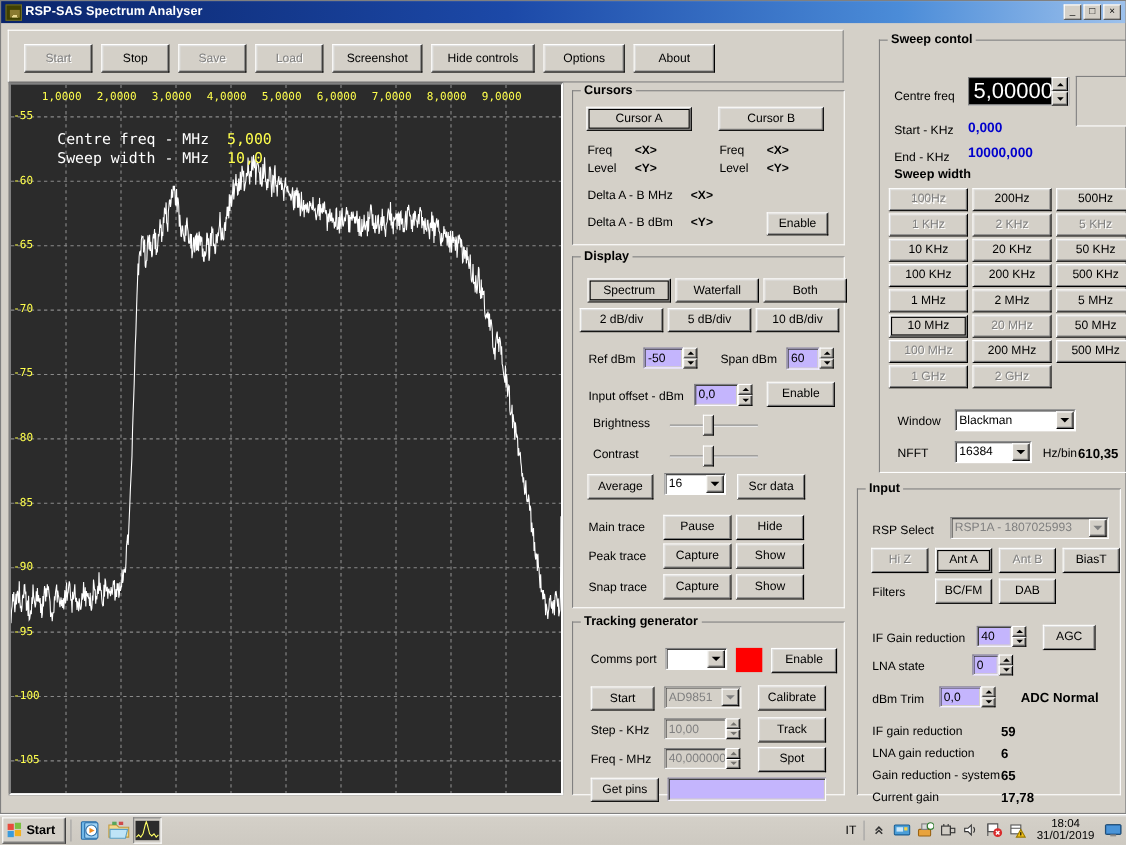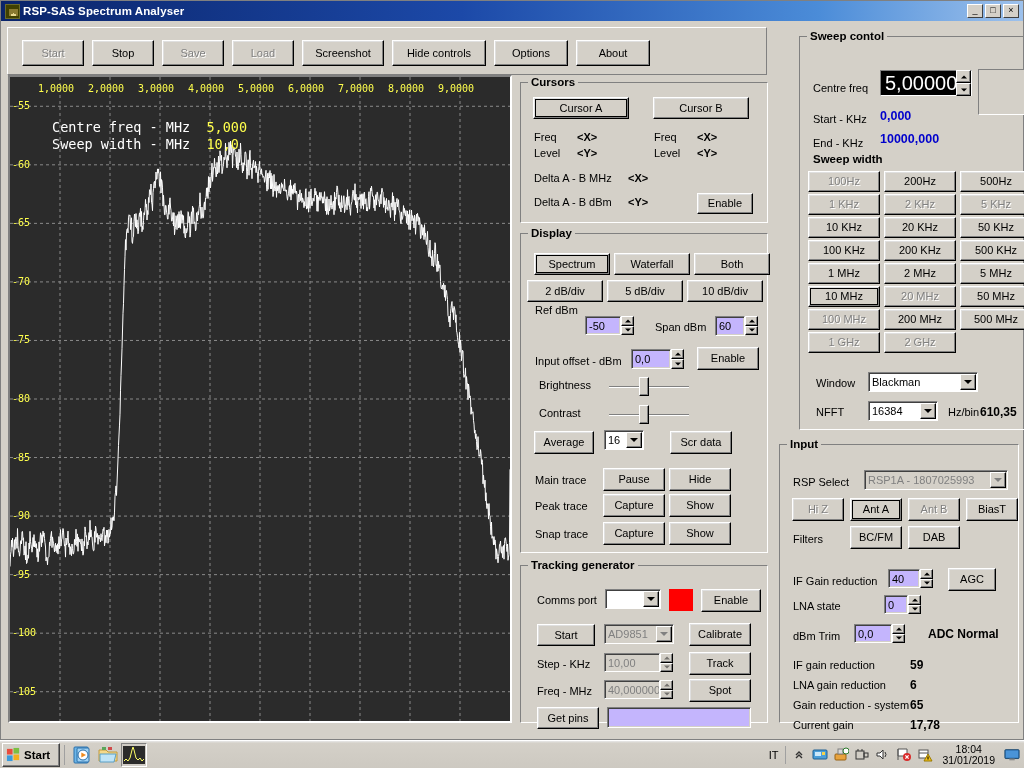--- a/index.html
+++ b/index.html
@@ -220,21 +220,21 @@
     <div class="gl">Display</div>
 
     <div class="btn sel" style="position:absolute;left:13px;top:19px;width:76px;height:22px;">Spectrum</div>
     <div class="btn" style="position:absolute;left:93px;top:19px;width:76px;height:22px;">Waterfall</div>
     <div class="btn" style="position:absolute;left:173px;top:19px;width:76px;height:22px;">Both</div>
 
     <div class="btn" style="position:absolute;left:6px;top:46px;width:76px;height:22px;">2 dB/div</div>
     <div class="btn" style="position:absolute;left:86px;top:46px;width:76px;height:22px;">5 dB/div</div>
     <div class="btn" style="position:absolute;left:166px;top:46px;width:76px;height:22px;">10 dB/div</div>
 
-    <div class="lbl" style="left:14px;top:70px;">Ref dBm</div>
+    <div class="lbl" style="left:14px;top:87px;">Ref dBm</div>
     <div class="field" style="position:absolute;left:64px;top:82px;width:36px;height:19px;">-50</div>
     <div class="spin" style="position:absolute;left:100px;top:82px;height:19px;">
         <i class="up"></i>
         <i class="dn"></i>
       </div>
 
     <div class="lbl" style="left:134px;top:87px;">Span dBm</div>
     <div class="field" style="position:absolute;left:194px;top:82px;width:30px;height:20px;">60</div>
     <div class="spin" style="position:absolute;left:224px;top:82px;height:19px;">
         <i class="up"></i>
@@ -251,21 +251,21 @@
 
     <div class="lbl" style="left:18px;top:145px;">Brightness</div>
     <div style="position:absolute;left:88px;top:152px;width:80px;height:2px;background:#808080;border-bottom:1px solid #fff;"></div>
     <div style="position:absolute;left:118px;top:143px;width:10px;height:19px;background:#d4d0c8;border:1px solid;border-color:#fff #000 #000 #fff;box-shadow:inset -1px -1px 0 #808080;"></div>
 
     <div class="lbl" style="left:18px;top:173px;">Contrast</div>
     <div style="position:absolute;left:88px;top:180px;width:80px;height:2px;background:#808080;border-bottom:1px solid #fff;"></div>
     <div style="position:absolute;left:118px;top:171px;width:10px;height:19px;background:#d4d0c8;border:1px solid;border-color:#fff #000 #000 #fff;box-shadow:inset -1px -1px 0 #808080;"></div>
 
     <div class="btn" style="position:absolute;left:13px;top:197px;width:60px;height:23px;">Average</div>
-    <div class="combo" style="position:absolute;left:83px;top:196px;width:40px;height:20px;">
+    <div class="combo" style="position:absolute;left:83px;top:196px;width:56px;height:20px;">
       <span class="txt">16</span>
       <span class="arw"></span>
     </div>
     <div class="btn" style="position:absolute;left:149px;top:197px;width:62px;height:23px;">Scr data</div>
 
     <div class="lbl" style="left:14px;top:240px;">Main trace</div>
     <div class="btn" style="position:absolute;left:82px;top:234px;width:62px;height:23px;">Pause</div>
     <div class="btn" style="position:absolute;left:148px;top:234px;width:62px;height:23px;">Hide</div>
 
     <div class="lbl" style="left:14px;top:266px;">Peak trace</div>

